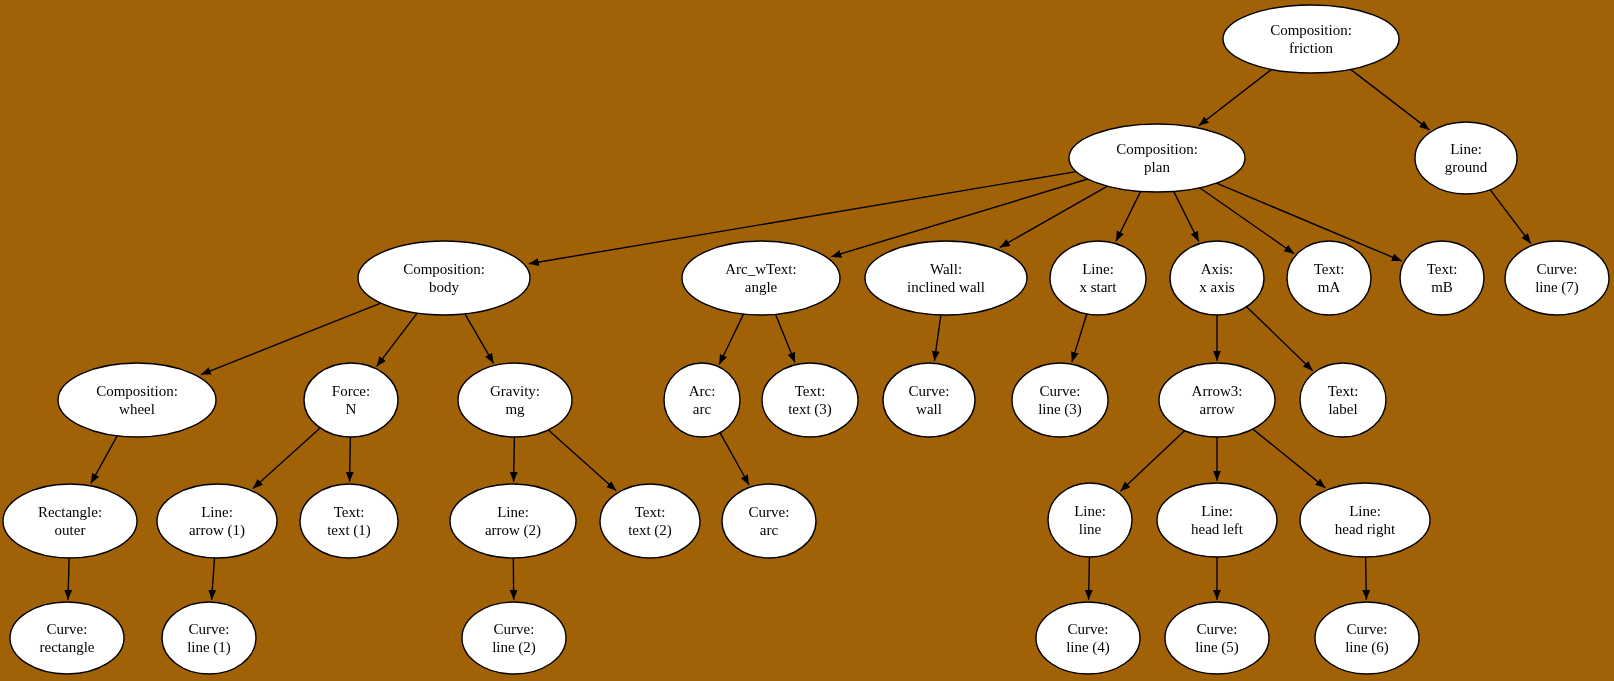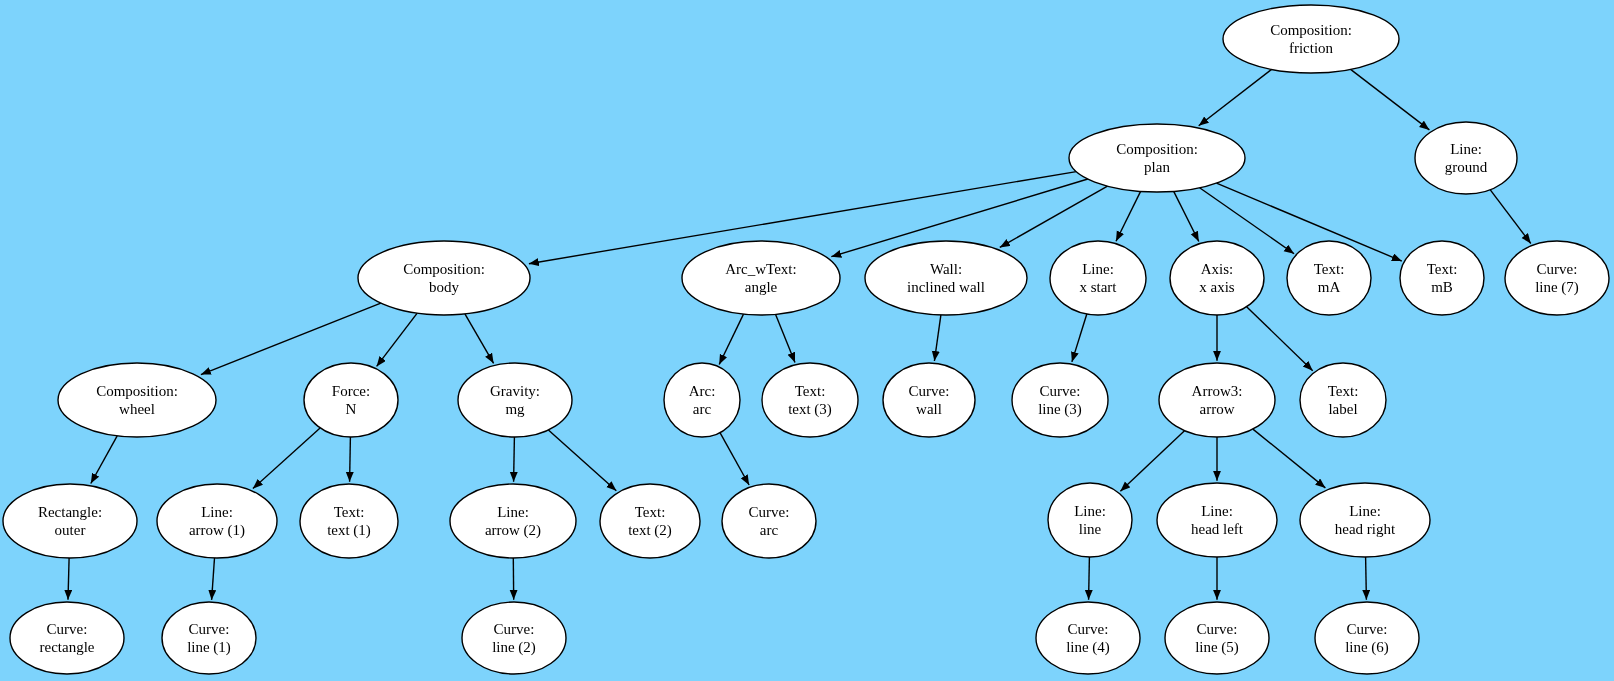--- a/index.html
+++ b/index.html
@@ -4,21 +4,21 @@
 <title>Diagram</title>
 <style>
   html, body {
     margin: 0;
     padding: 0;
     background: #ffffff;
   }
   .stage {
     width: 1614px;
     height: 681px;
-    background: #7dd3fc;
+    background: #a16207;
     position: relative;
     overflow: hidden;
   }
   svg text {
     font-family: "Liberation Serif", "DejaVu Serif", serif;
     font-size: 15px;
     fill: #000000;
   }
 </style>
 </head>

